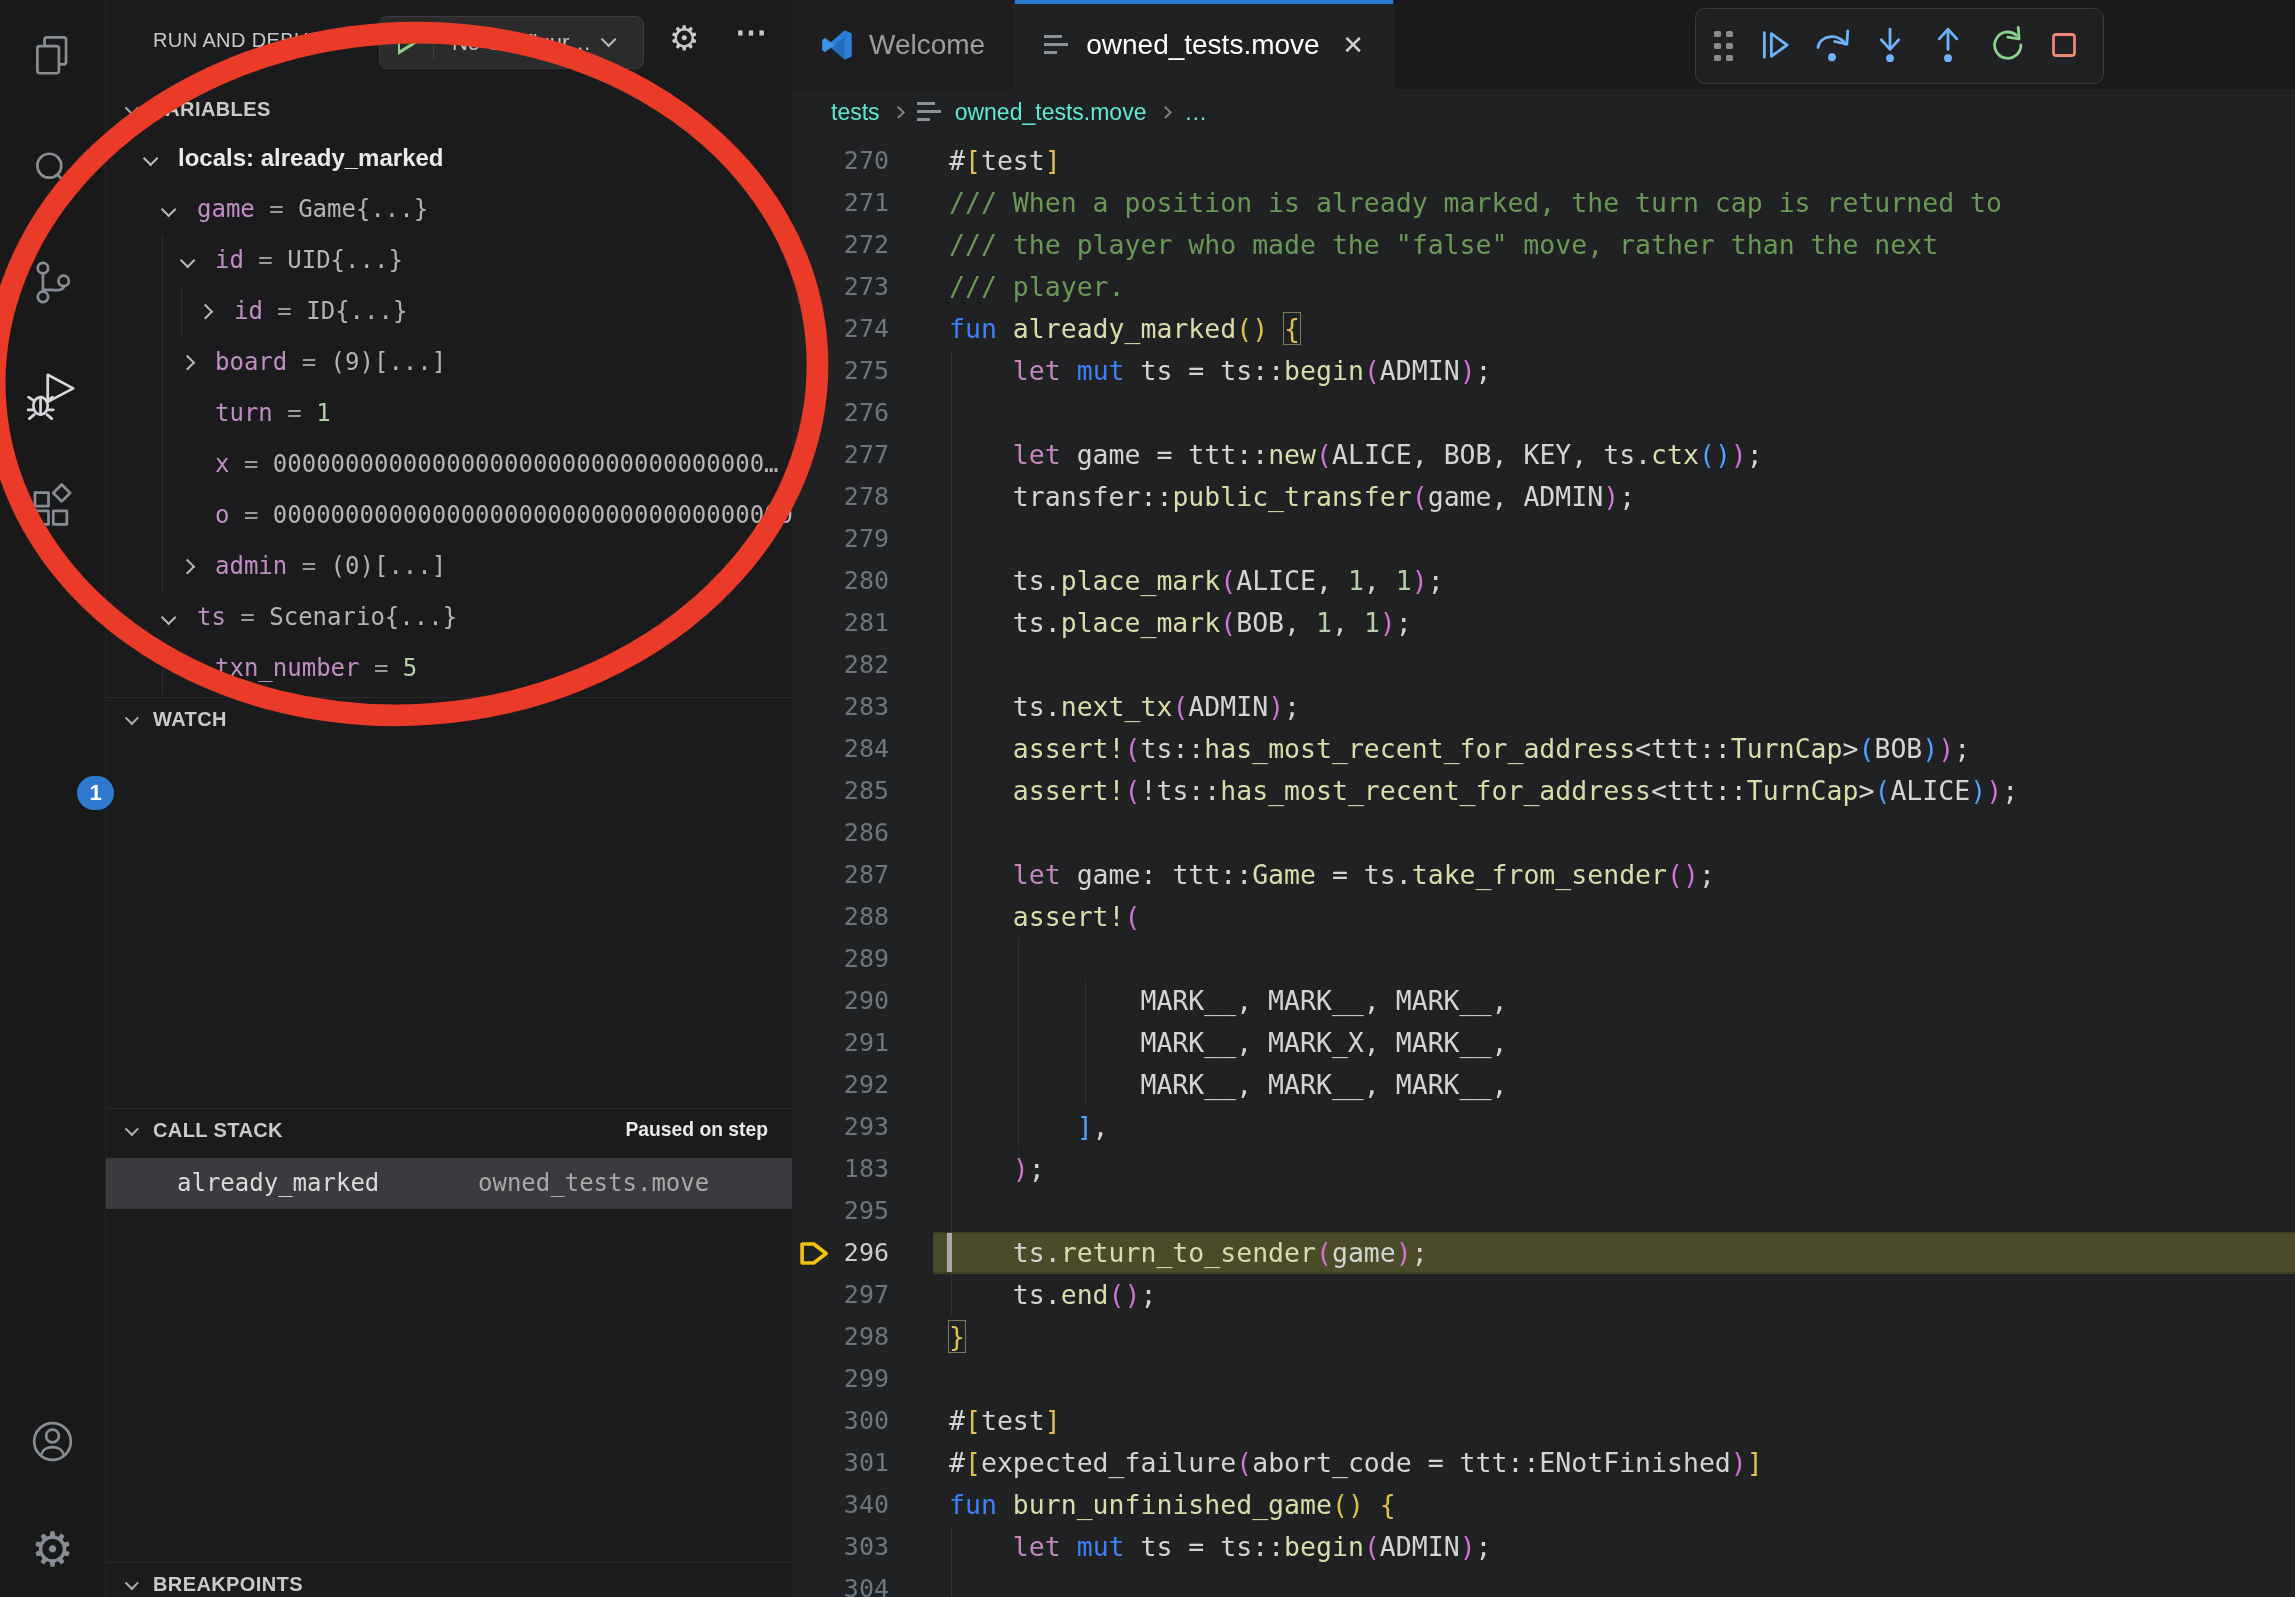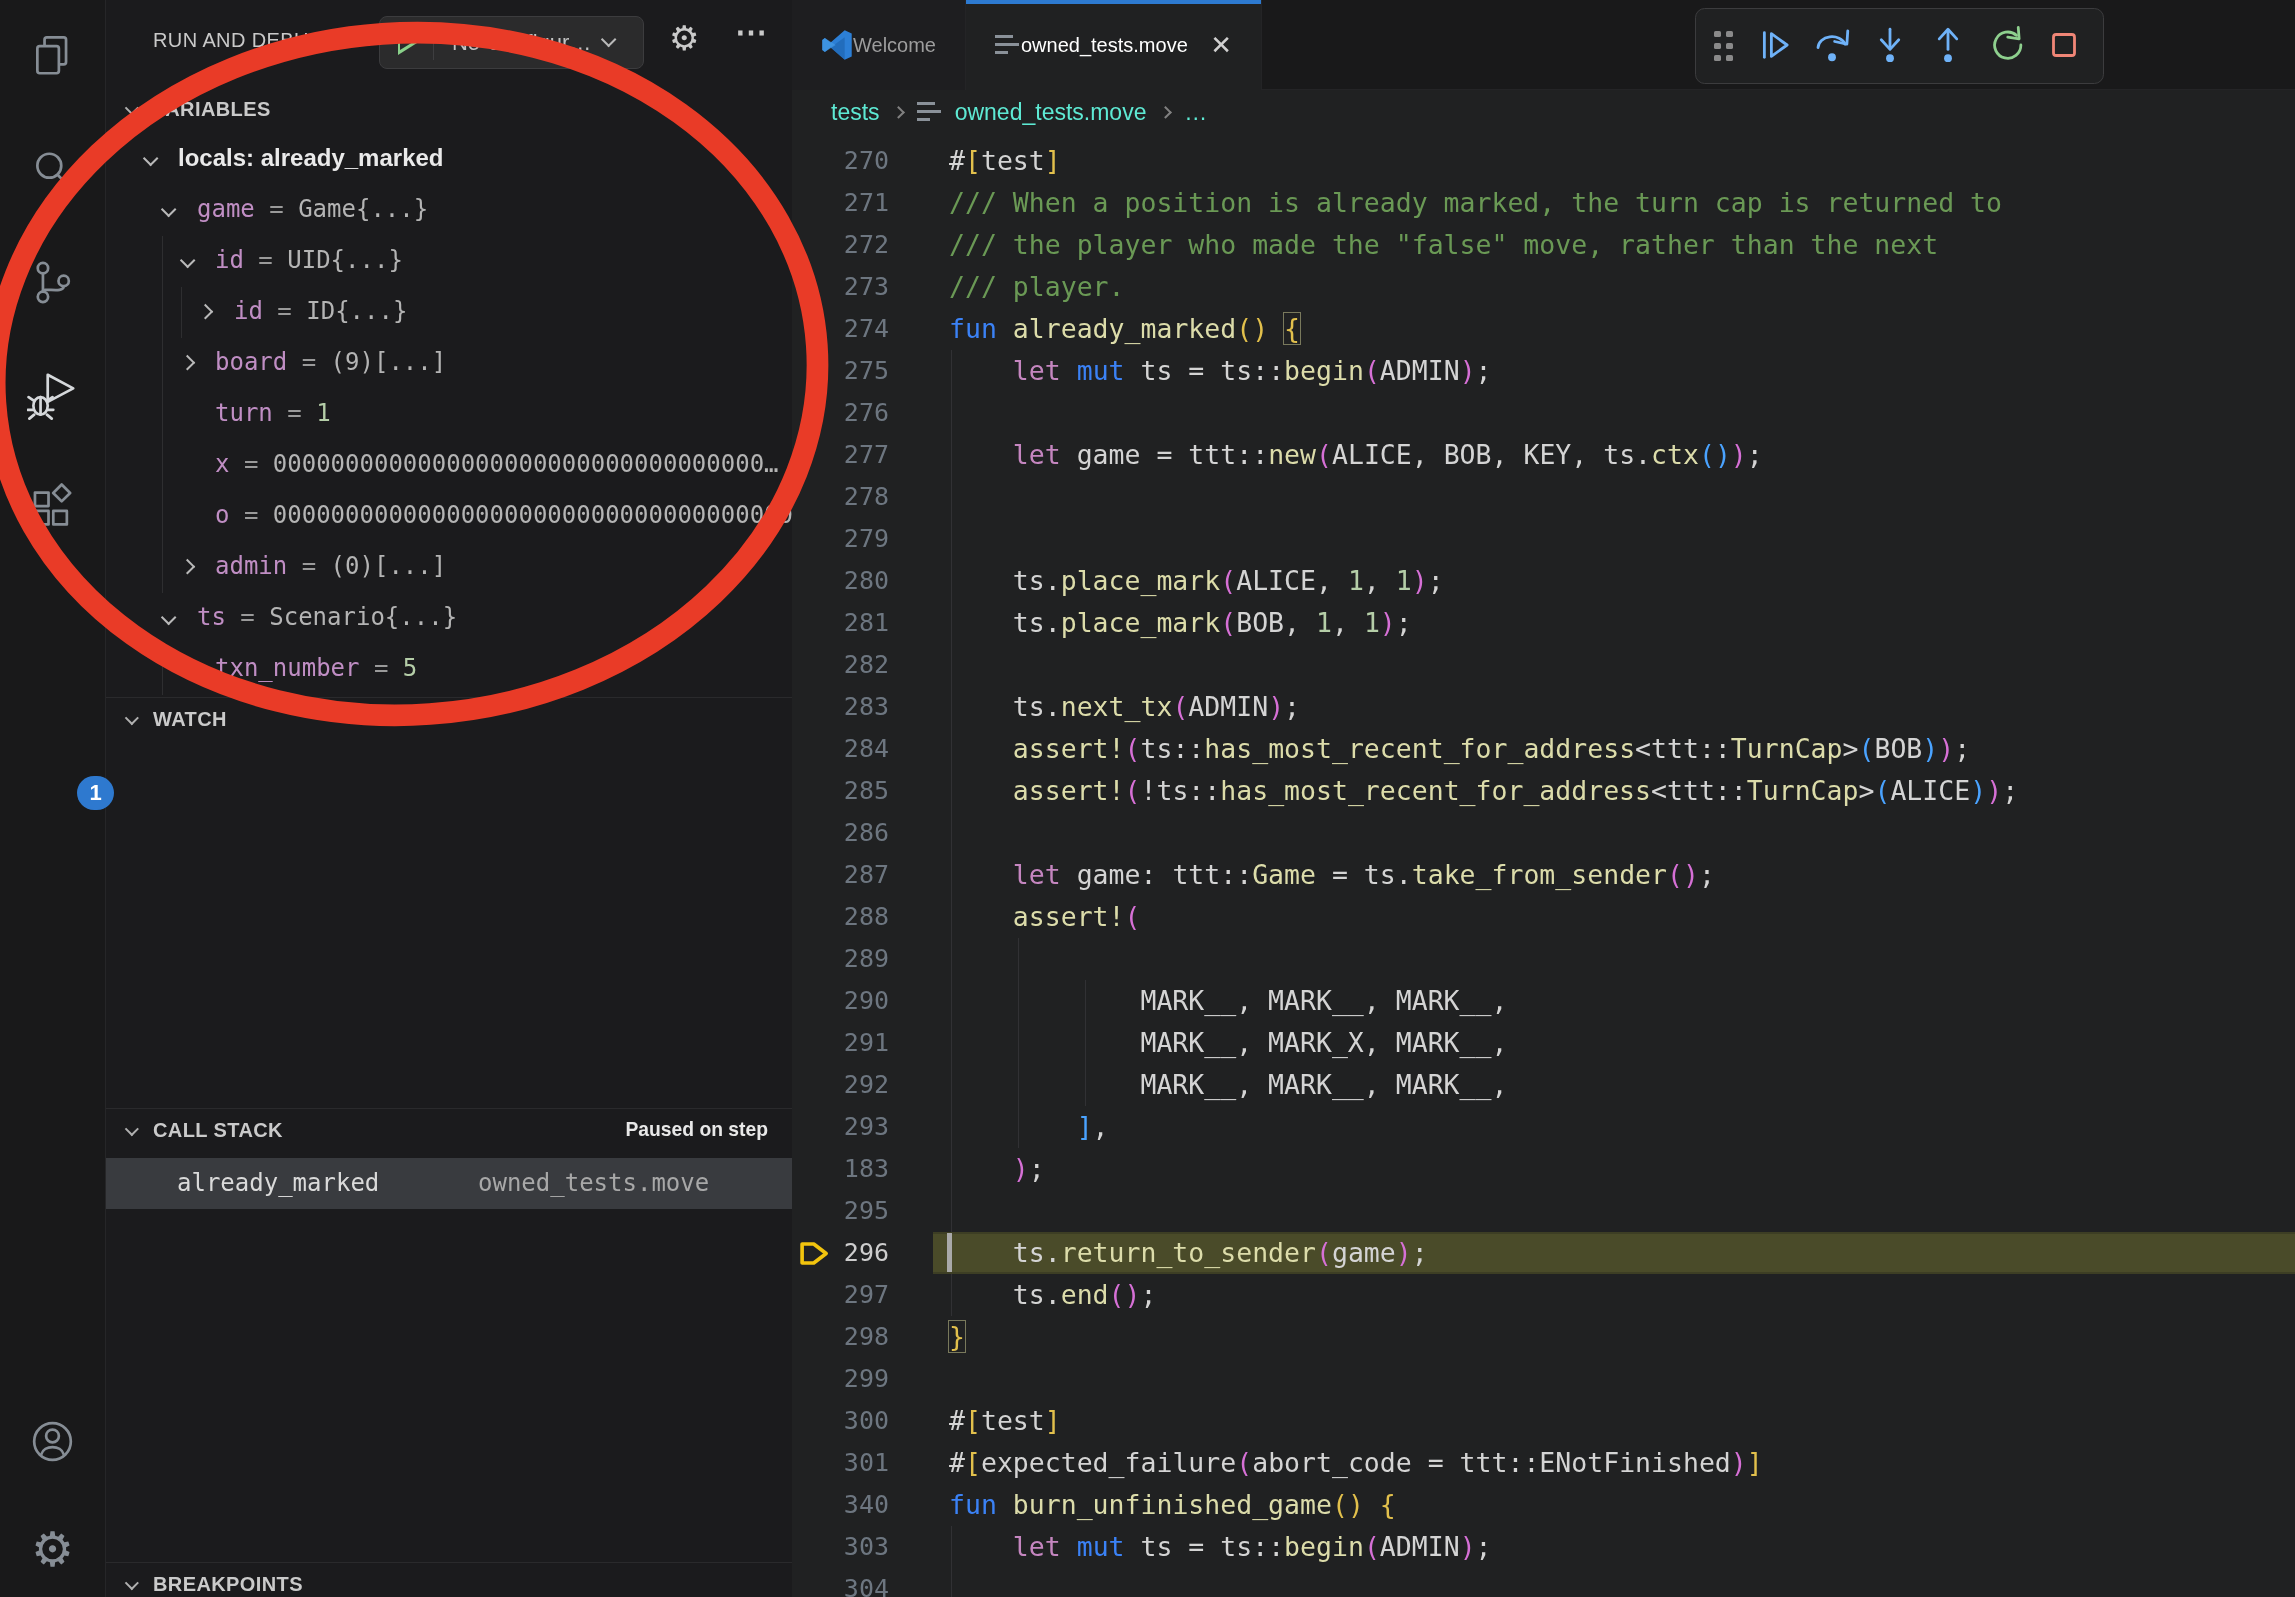--- a/index.html
+++ b/index.html
@@ -65,21 +65,21 @@
   .frame-file { position:absolute; left:372px; top:11.3px; font-family:"DejaVu Sans Mono", monospace; font-size:24px; color:#a8a8a8; }
 
   
   #tabbar { position:absolute; left:792px; top:0; width:1503px; height:90px; background:#19191a;
             border-bottom:0.8px solid #242426; display:flex; z-index:2; }
   .tab { position:relative; height:90px; display:flex; align-items:center; padding:0 29px;
          border-right:1.6px solid #242426; }
   .tab.inactive { background:#1e1e20; }
   .tab.active { background:#202122; }
   .tab.active::before { content:""; position:absolute; left:0; top:0; right:0; height:4px; background:#2d7ad1; }
-  .tab-label { font-size:20px; color:#9d9d9d; white-space:nowrap; }
+  .tab-label { font-size:28px; color:#9d9d9d; margin-left:16px; white-space:nowrap; }
   .tab.active .tab-label { color:#ffffff; }
   .tab-close { font-size:26px; color:#d0d0d0; margin-left:22.5px; }
   .vscode-logo { width:32px; height:32px; }
   .move-icon { display:inline-block; width:26px; position:relative; height:24px; }
   .move-icon i { position:absolute; left:0; height:3.2px; background:#8a9199; }
   .move-icon i:nth-child(1){ top:1.6px; width:17.7px; }
   .move-icon i:nth-child(2){ top:9.7px; width:24px; }
   .move-icon i:nth-child(3){ top:17.7px; width:13px; }
 
   
@@ -340,21 +340,21 @@
 
   <div id="codepane">
       <div class="line"><span class="lnum">270</span><span class="ltext"><span class="tk-txt">#</span><span class="tk-b1">[</span><span class="tk-txt">test</span><span class="tk-b1">]</span></span></div>
       <div class="line"><span class="lnum">271</span><span class="ltext"><span class="tk-cm">/// When a position is already marked, the turn cap is returned to</span></span></div>
       <div class="line"><span class="lnum">272</span><span class="ltext"><span class="tk-cm">/// the player who made the "false" move, rather than the next</span></span></div>
       <div class="line"><span class="lnum">273</span><span class="ltext"><span class="tk-cm">/// player.</span></span></div>
       <div class="line"><span class="lnum">274</span><span class="ltext"><span class="tk-kw">fun</span><span class="tk-txt"> </span><span class="tk-fn">already_marked</span><span class="tk-b1">()</span><span class="tk-txt"> </span><span class="tk-b1m">{</span></span></div>
       <div class="line"><i class="guide" style="left: 159px;"></i><span class="lnum">275</span><span class="ltext"><span class="tk-txt">    </span><span class="tk-ctrl">let</span><span class="tk-txt"> </span><span class="tk-kw">mut</span><span class="tk-txt"> ts = ts::</span><span class="tk-fn">begin</span><span class="tk-b2">(</span><span class="tk-txt">ADMIN</span><span class="tk-b2">)</span><span class="tk-txt">;</span></span></div>
       <div class="line"><i class="guide" style="left: 159px;"></i><span class="lnum">276</span><span class="ltext"></span></div>
       <div class="line"><i class="guide" style="left: 159px;"></i><span class="lnum">277</span><span class="ltext"><span class="tk-txt">    </span><span class="tk-ctrl">let</span><span class="tk-txt"> game = ttt::</span><span class="tk-fn">new</span><span class="tk-b2">(</span><span class="tk-txt">ALICE, BOB, KEY, ts.</span><span class="tk-fn">ctx</span><span class="tk-b3">()</span><span class="tk-b2">)</span><span class="tk-txt">;</span></span></div>
-      <div class="line"><i class="guide" style="left: 159px;"></i><span class="lnum">278</span></div>
+      <div class="line"><i class="guide" style="left: 159px;"></i><span class="lnum">278</span><span class="ltext"><span class="tk-txt">    transfer::</span><span class="tk-fn">public_transfer</span><span class="tk-b2">(</span><span class="tk-txt">game, ADMIN</span><span class="tk-b2">)</span><span class="tk-txt">;</span></span></div>
       <div class="line"><i class="guide" style="left: 159px;"></i><span class="lnum">279</span><span class="ltext"></span></div>
       <div class="line"><i class="guide" style="left: 159px;"></i><span class="lnum">280</span><span class="ltext"><span class="tk-txt">    ts.</span><span class="tk-fn">place_mark</span><span class="tk-b2">(</span><span class="tk-txt">ALICE, </span><span class="tk-num">1</span><span class="tk-txt">, </span><span class="tk-num">1</span><span class="tk-b2">)</span><span class="tk-txt">;</span></span></div>
       <div class="line"><i class="guide" style="left: 159px;"></i><span class="lnum">281</span><span class="ltext"><span class="tk-txt">    ts.</span><span class="tk-fn">place_mark</span><span class="tk-b2">(</span><span class="tk-txt">BOB, </span><span class="tk-num">1</span><span class="tk-txt">, </span><span class="tk-num">1</span><span class="tk-b2">)</span><span class="tk-txt">;</span></span></div>
       <div class="line"><i class="guide" style="left: 159px;"></i><span class="lnum">282</span><span class="ltext"></span></div>
       <div class="line"><i class="guide" style="left: 159px;"></i><span class="lnum">283</span><span class="ltext"><span class="tk-txt">    ts.</span><span class="tk-fn">next_tx</span><span class="tk-b2">(</span><span class="tk-txt">ADMIN</span><span class="tk-b2">)</span><span class="tk-txt">;</span></span></div>
       <div class="line"><i class="guide" style="left: 159px;"></i><span class="lnum">284</span><span class="ltext"><span class="tk-txt">    </span><span class="tk-fn">assert!</span><span class="tk-b2">(</span><span class="tk-txt">ts::</span><span class="tk-fn">has_most_recent_for_address</span><span class="tk-txt">&lt;ttt::</span><span class="tk-fn">TurnCap</span><span class="tk-txt">&gt;</span><span class="tk-b3">(</span><span class="tk-txt">BOB</span><span class="tk-b3">)</span><span class="tk-b2">)</span><span class="tk-txt">;</span></span></div>
       <div class="line"><i class="guide" style="left: 159px;"></i><span class="lnum">285</span><span class="ltext"><span class="tk-txt">    </span><span class="tk-fn">assert!</span><span class="tk-b2">(</span><span class="tk-txt">!ts::</span><span class="tk-fn">has_most_recent_for_address</span><span class="tk-txt">&lt;ttt::</span><span class="tk-fn">TurnCap</span><span class="tk-txt">&gt;</span><span class="tk-b3">(</span><span class="tk-txt">ALICE</span><span class="tk-b3">)</span><span class="tk-b2">)</span><span class="tk-txt">;</span></span></div>
       <div class="line"><i class="guide" style="left: 159px;"></i><span class="lnum">286</span><span class="ltext"></span></div>
       <div class="line"><i class="guide" style="left: 159px;"></i><span class="lnum">287</span><span class="ltext"><span class="tk-txt">    </span><span class="tk-ctrl">let</span><span class="tk-txt"> game: ttt::</span><span class="tk-fn">Game</span><span class="tk-txt"> = ts.</span><span class="tk-fn">take_from_sender</span><span class="tk-b2">()</span><span class="tk-txt">;</span></span></div>
       <div class="line"><i class="guide" style="left: 159px;"></i><span class="lnum">288</span><span class="ltext"><span class="tk-txt">    </span><span class="tk-fn">assert!</span><span class="tk-b2">(</span></span></div>

